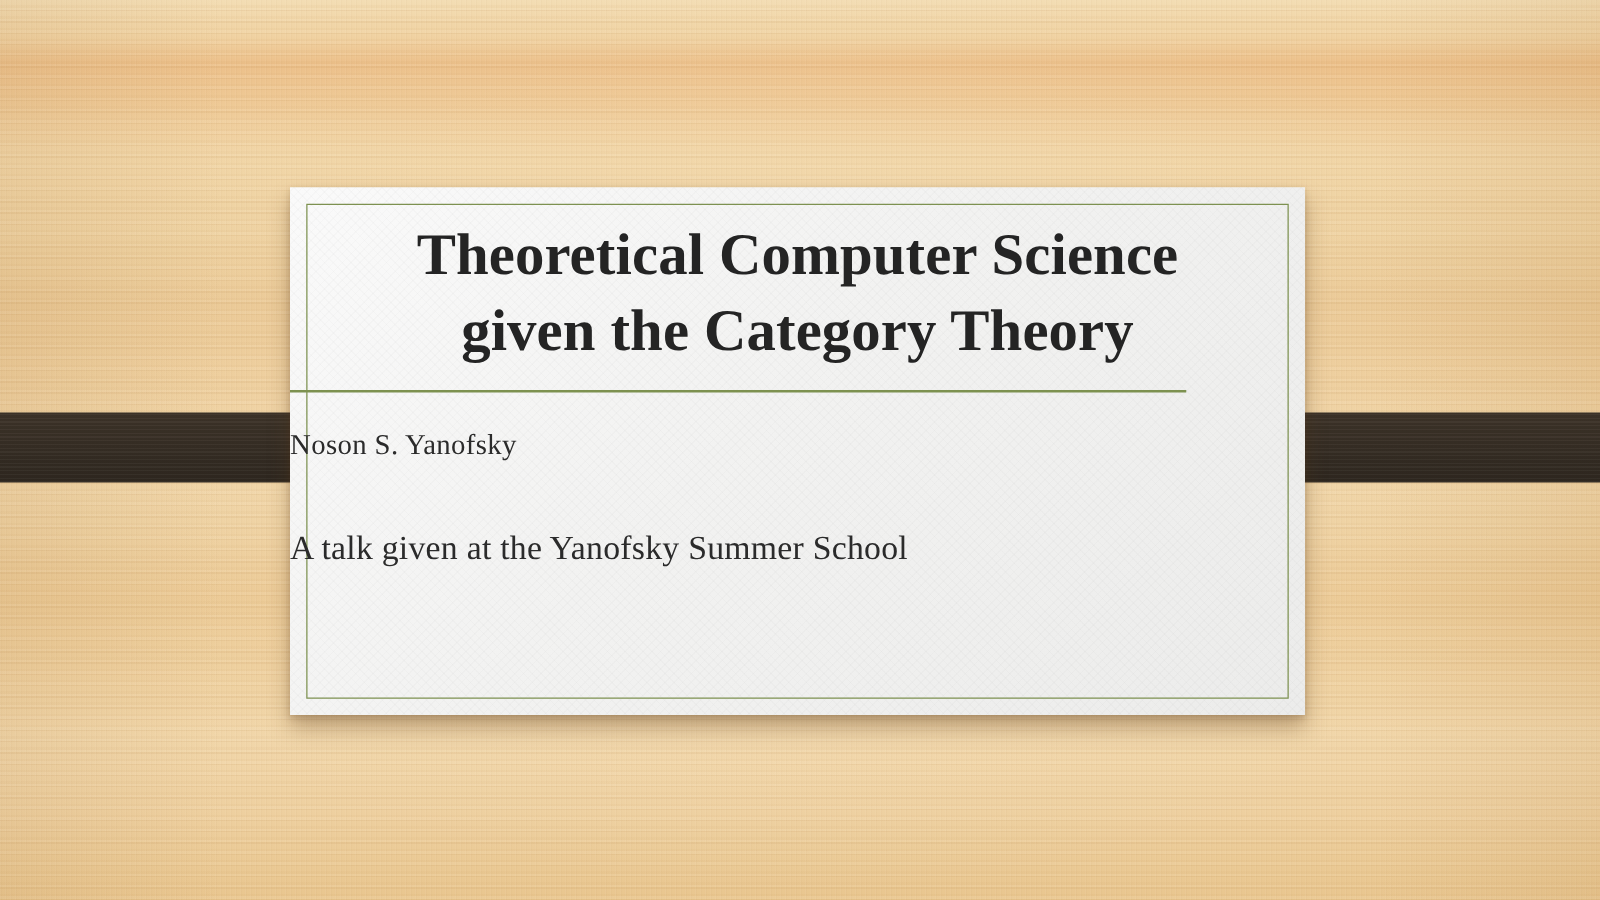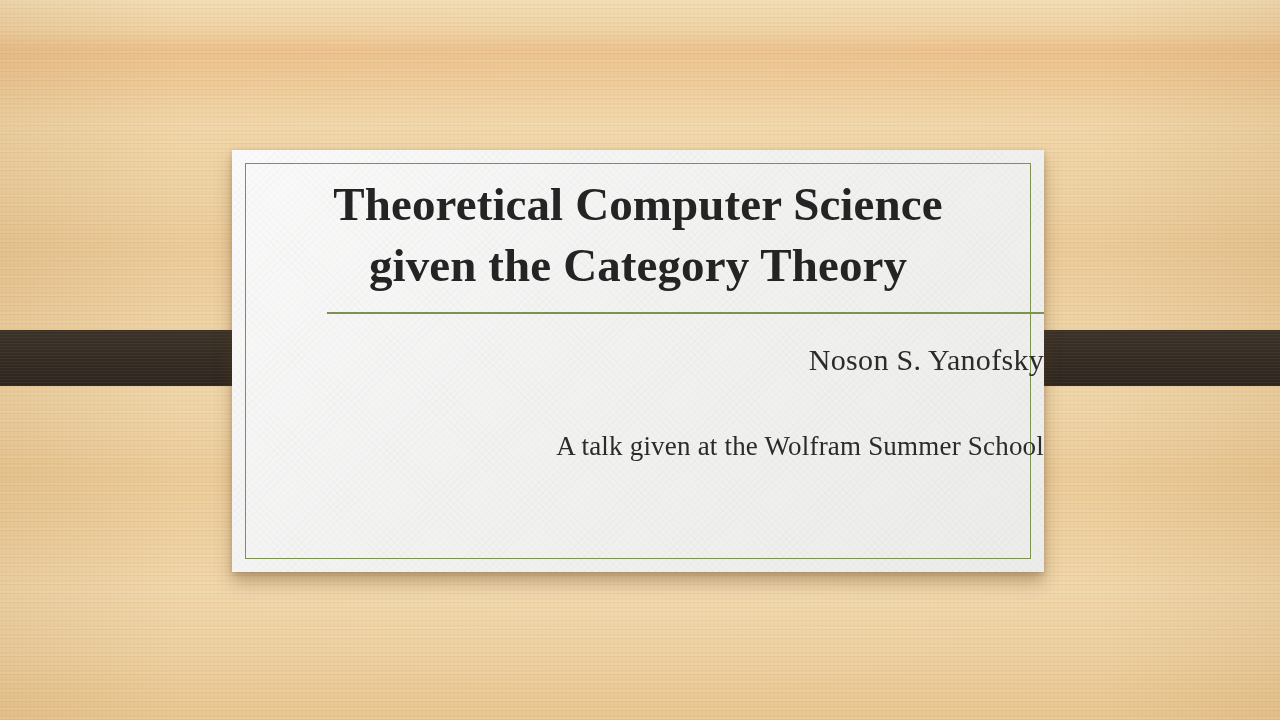--- a/index.html
+++ b/index.html
@@ -169,21 +169,21 @@
     border: 1.6px solid #7d9150;
     pointer-events: none;
   }
 
   
   .card-content {
     position: absolute;
     inset: 0;
     display: flex;
     flex-direction: column;
-    align-items: flex-end;
+    align-items: flex-start;
   }
 
   .title {
     margin: 0;
     padding: 24px 52px 0 52px;
     width: 100%;
     box-sizing: border-box;
     text-align: center;
     font-family: "Liberation Serif", "DejaVu Serif", serif;
     font-weight: 700;
@@ -198,21 +198,21 @@
     height: 2.2px;
     background: #7d9150;
     margin: 17px 0 0 0;
   }
 
   .author {
     margin: 29px 0 0 0;
     text-align: center;
     font-family: "Liberation Serif", "DejaVu Serif", serif;
     font-weight: 400;
-    font-size: 30px;
+    font-size: 23px;
     letter-spacing: 0.3px;
     color: #2b2b2b;
   }
 
   .occasion {
     margin: 54px 0 0 0;
     text-align: center;
     font-family: "Liberation Serif", "DejaVu Serif", serif;
     font-weight: 400;
     font-size: 27px;
@@ -242,18 +242,18 @@
 
       <h1 class="title">
         <span style="display: block;">Theoretical Computer Science</span>
         <span style="display: block;">given the Category Theory</span>
       </h1>
 
       <div class="divider"></div>
 
       <div class="author">Noson S. Yanofsky</div>
 
-      <div class="occasion">A talk given at the Wolfram Summer School</div>
+      <div class="occasion">A talk given at the Yanofsky Summer School</div>
 
     </div>
   </div>
 
 </div>
 
 </body></html>

